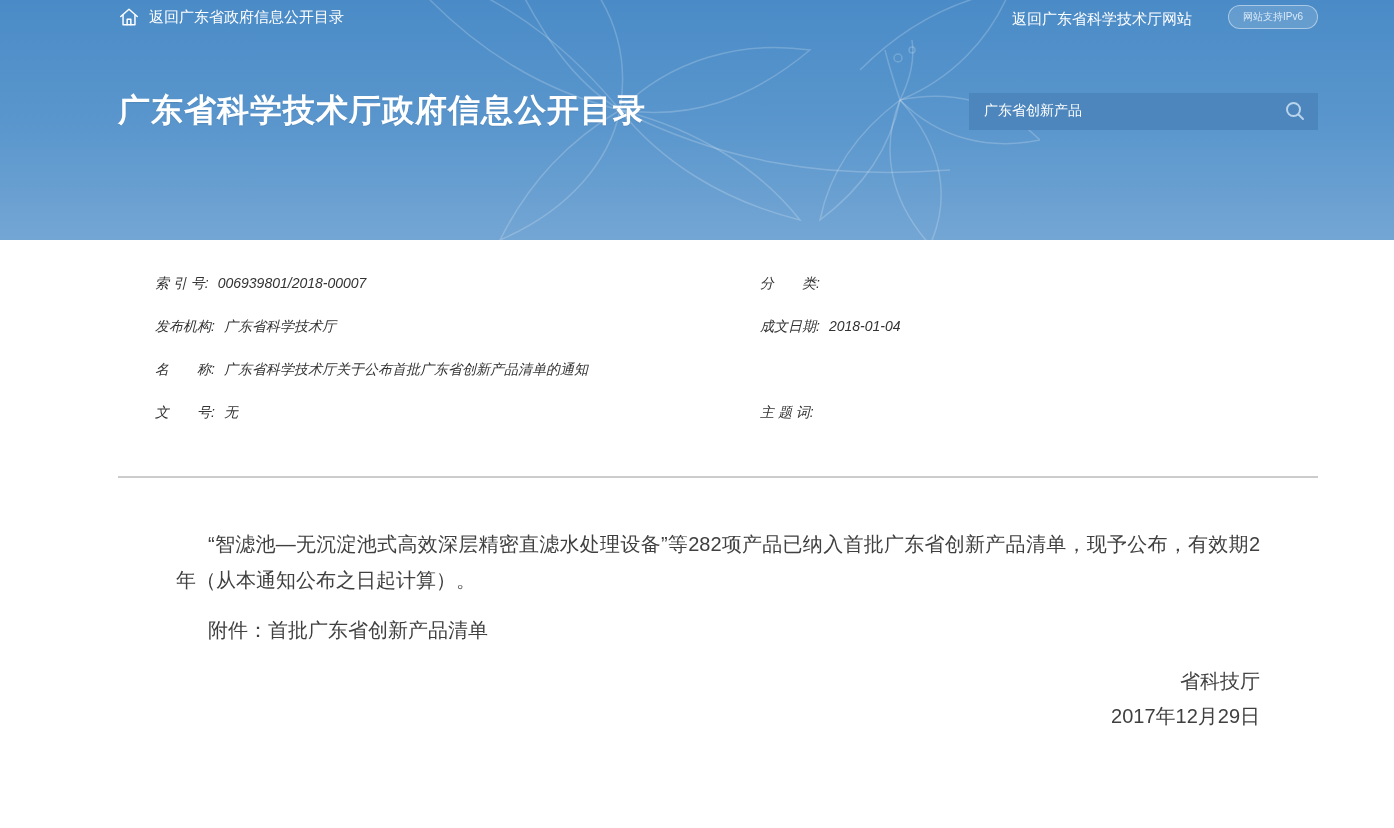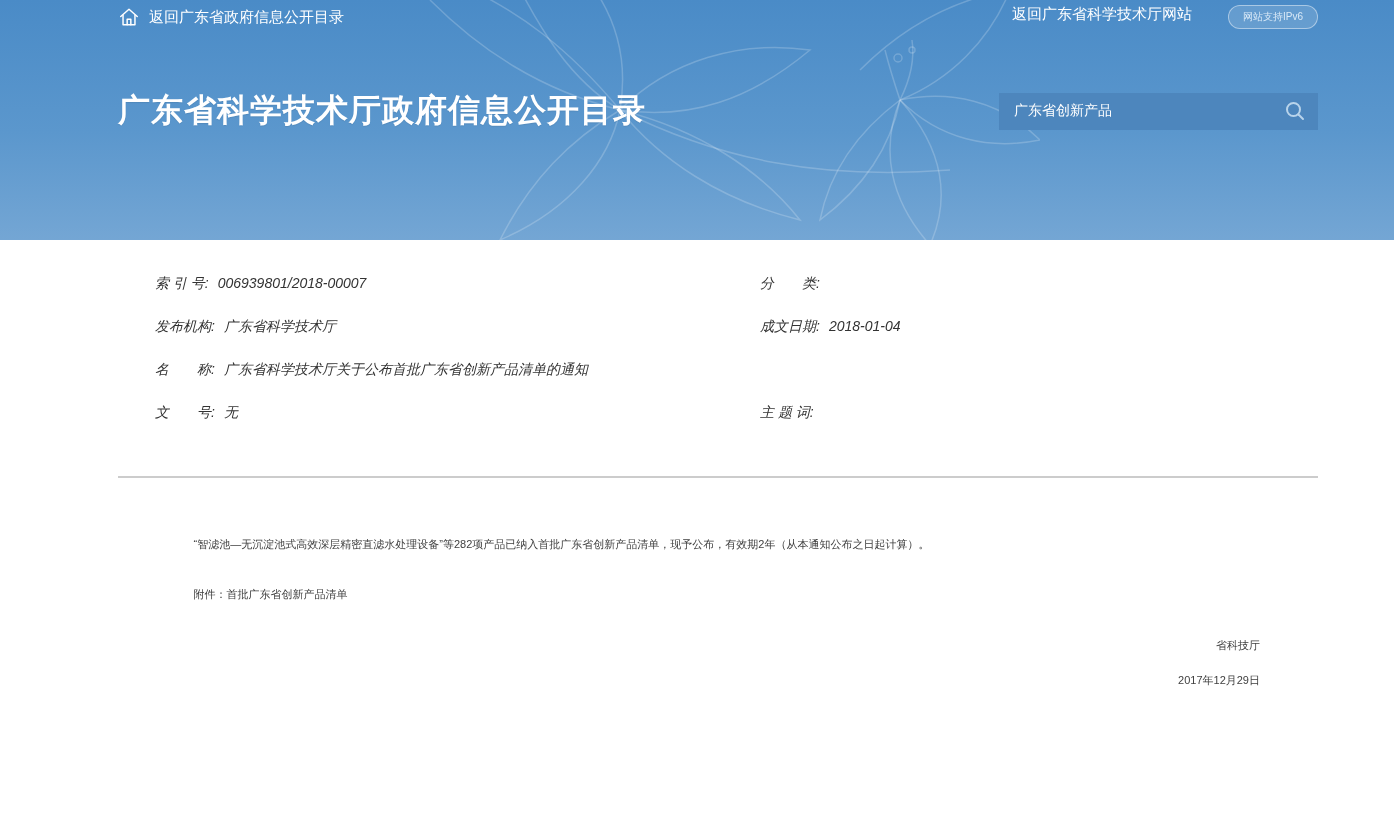--- a/index.html
+++ b/index.html
@@ -33,21 +33,21 @@
   }
   .home-link {
     display: flex;
     align-items: center;
     gap: 9px;
     color: #ffffff;
     text-decoration: none;
     cursor: pointer;
   }
   .home-icon-svg { display: block; }
-  .topbar-right { display: flex; align-items: flex-start; gap: 36px; }
+  .topbar-right { display: flex; align-items: flex-end; gap: 36px; }
   .topbar-right a {
     color: #ffffff;
     text-decoration: none;
     cursor: pointer;
   }
   .ipv6-badge {
     display: inline-block;
     padding: 4px 14px;
     border: 1px solid rgba(255,255,255,0.45);
     border-radius: 999px;
@@ -66,21 +66,21 @@
   .page-title {
     color: #ffffff;
     font-size: 32px;
     font-weight: 700;
     letter-spacing: 1px;
     text-shadow: 0 1px 1px rgba(0,0,0,0.08);
   }
   .searchbox {
     display: flex;
     align-items: center;
-    width: 319px;
+    width: 349px;
     height: 37px;
     background: #4d86bd;
     justify-content: center;
   }
   .searchbox input {
     flex: 1;
     height: 100%;
     background: transparent;
     border: none;
     outline: none;
@@ -117,21 +117,21 @@
   .divider {
     border: none;
     border-top: 2px solid #cccccc;
     margin-top: 42px;
   }
 
   
   .article {
     padding: 0 58px;
     color: #404040;
-    font-size: 11px;
+    font-size: 20px;
   }
   .notice-paragraph {
     margin-top: 48px;
     line-height: 36px;
     text-indent: 1.6em;
     text-align: justify;
   }
   .attach-line {
     margin-top: 14px;
     line-height: 36px;

